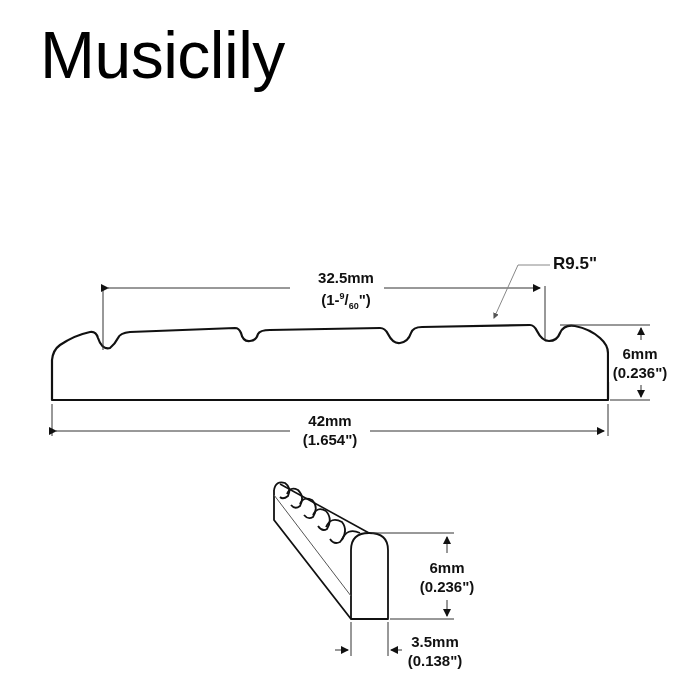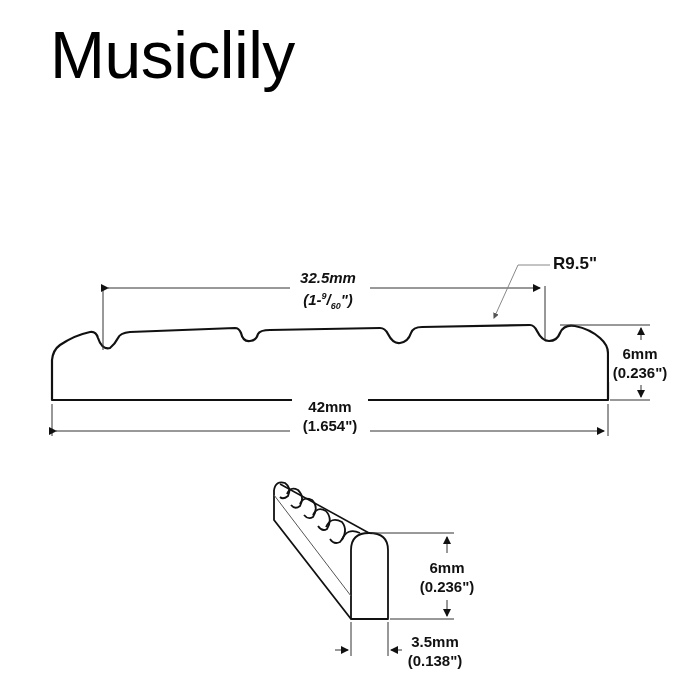--- a/index.html
+++ b/index.html
@@ -1,17 +1,17 @@
 <!DOCTYPE html>
 <html><head>
 <meta charset="utf-8">
 <style>
   html, body { margin: 0; padding: 0; background: #ffffff; }
   body { width: 700px; height: 700px; position: relative; overflow: hidden; font-family: "Liberation Sans", sans-serif; }
-  .brand { position: absolute; left: 50px; top: 22px; font-size: 66px; font-weight: normal; color: #000; letter-spacing: -0.5px; line-height: 1; }
+  .brand { position: absolute; left: 40px; top: 22px; font-size: 66px; font-weight: normal; color: #000; letter-spacing: -0.5px; line-height: 1; }
   .lbl { position: absolute; font-weight: bold; font-size: 15px; color: #111; text-align: center; line-height: 19px; background: #fff; white-space: nowrap; }
   .lbl sup, .lbl sub { font-size: 9px; }
   svg.canvas { position: absolute; left: 0; top: 0; }
 </style>
 </head>
 <body>
 
 <div class="brand">Musiclily</div>
 
 <svg class="canvas" width="700" height="700" viewBox="0 0 700 700">
@@ -83,33 +83,33 @@
   </g>
 
   <g stroke="#333" stroke-width="1">
     <line x1="351" y1="622" x2="351" y2="656"></line>
     <line x1="388" y1="622" x2="388" y2="656"></line>
     <line x1="335" y1="650" x2="348" y2="650" marker-end="url(#arr)"></line>
     <line x1="404" y1="650" x2="391" y2="650" marker-end="url(#arr)"></line>
   </g>
 </svg>
 
-<div class="lbl" style="left:290px; top:268px; width:76px;font-style:italic;">
+<div class="lbl" style="left:308px; top:268px; width:76px;">
   <div>32.5mm</div>
   <div><span>(1-</span><sup>9</sup><span>/</span><sub>60</sub><span>")</span></div>
 </div>
 
 <div class="lbl" style="left:553px; top:254px; font-size:17px;">R9.5"</div>
 
 <div class="lbl" style="left:609px; top:344px; width:62px;">
   <div>6mm</div>
   <div>(0.236")</div>
 </div>
 
-<div class="lbl" style="left:292px; top:397px; width:76px;text-align:center;">
+<div class="lbl" style="left:292px; top:411px; width:76px;text-align:center;">
   <div>42mm</div>
   <div>(1.654")</div>
 </div>
 
 <div class="lbl" style="left:415px; top:558px; width:64px;">
   <div>6mm</div>
   <div>(0.236")</div>
 </div>
 
 <div class="lbl" style="left:402px; top:632px; width:66px;">

